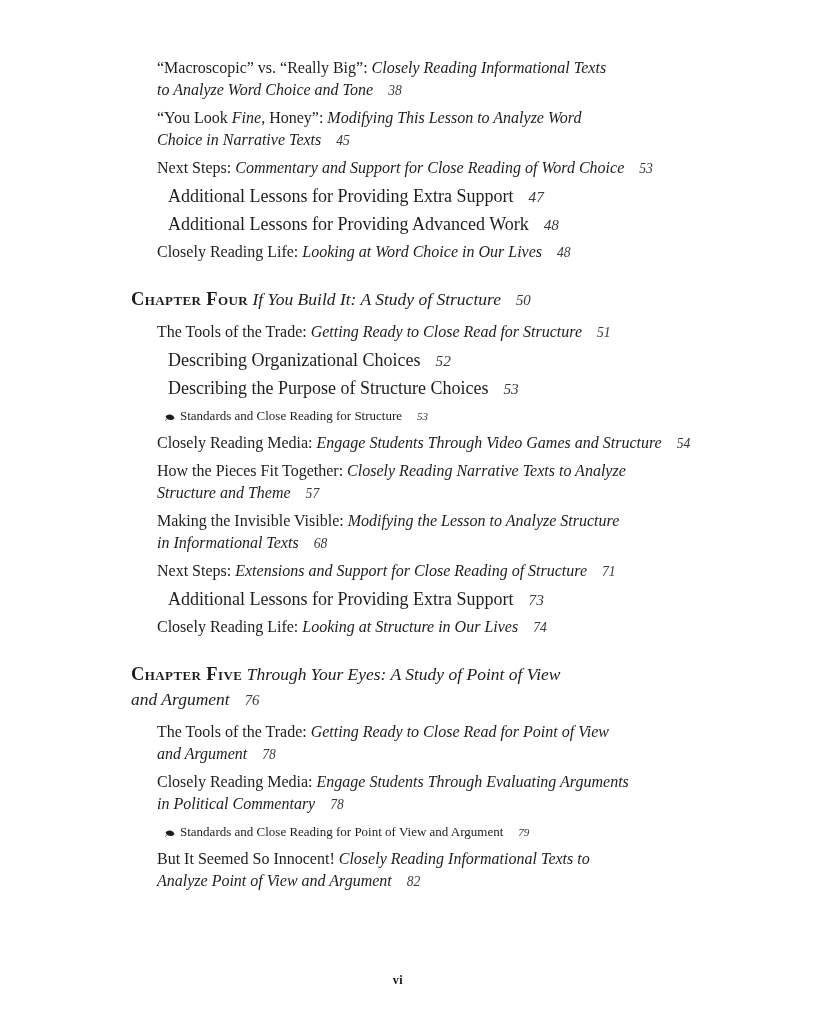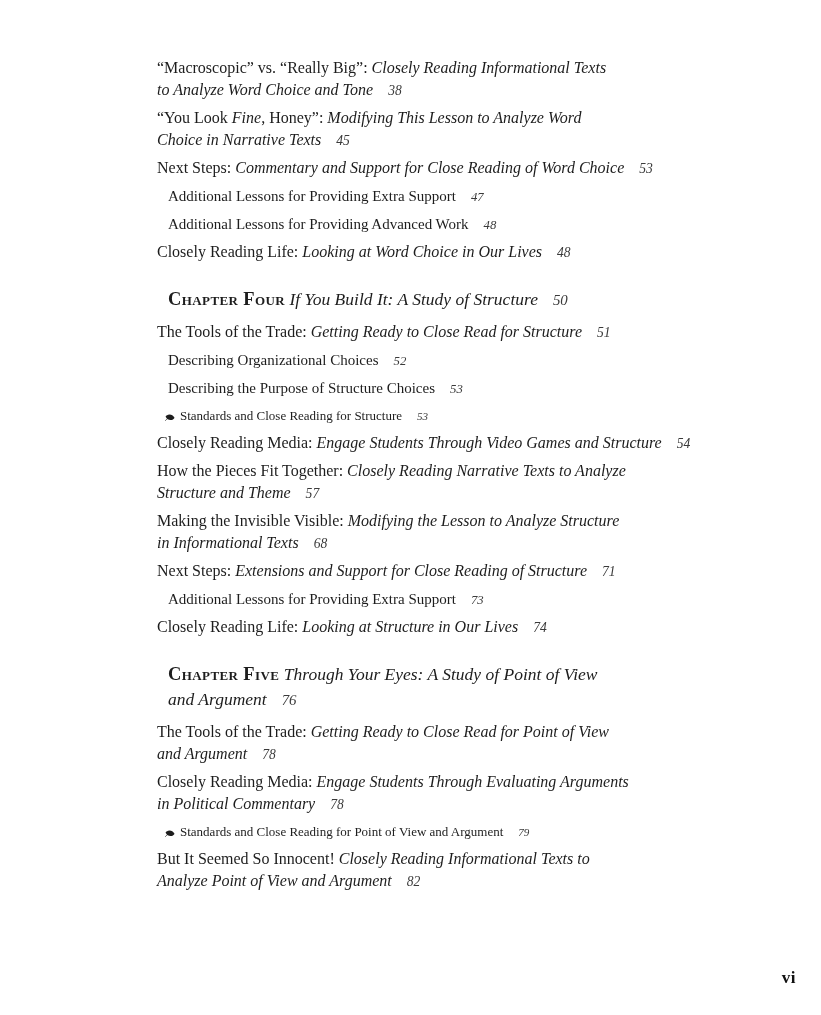--- a/index.html
+++ b/index.html
@@ -22,55 +22,55 @@
     top: 57px;
     width: 640px;
   }
   .entry { margin-bottom: 5px; }
   .line {
     line-height: 22px;
     white-space: nowrap;
     font-size: 16px;
   }
   
-  .entry.level-0 { margin-top: 23px; margin-bottom: 8px; margin-left: 37px; }
+  .entry.level-0 { margin-top: 23px; margin-bottom: 8px; }
   .entry.level-0 .line { line-height: 25px; font-size: 17.5px; }
   .seg-sc {
     font-variant: small-caps;
     font-weight: 700;
     letter-spacing: 0.4px;
     font-size: 18.5px;
   }
   .seg-i { font-style: italic; }
   .seg-r { font-style: normal; }
   .entry.level-1 { margin-left: 26px; }
   .entry.level-2 { margin-left: 37px; }
-  .entry.level-2 .line { font-size: 15px; }
+  .entry.level-2 .line { font-size: 18px; }
   .entry.level-3 { margin-left: 34px; }
   .entry.level-3 .line { font-size: 13px; }
   .pagenum {
     font-style: italic;
     margin-left: 15px;
     color: #3a3a3a;
     font-size: 0.85em;
   }
   .fleuron {
     display: inline-block;
     margin-right: 5px;
     vertical-align: 0px;
   }
   .fleuron svg { display: inline-block; vertical-align: middle; }
   .footer {
     position: absolute;
     left: 0;
     right: 0;
     bottom: 27px;
-    text-align: right;
+    text-align: center;
     font-weight: 700;
-    font-size: 17px;
+    font-size: 12px;
     letter-spacing: 0.5px;
     color: #111111;
   }
 </style>
 </head>
 <body>
 
 <div class="page">
   <main class="toc">
       <section class="group">

